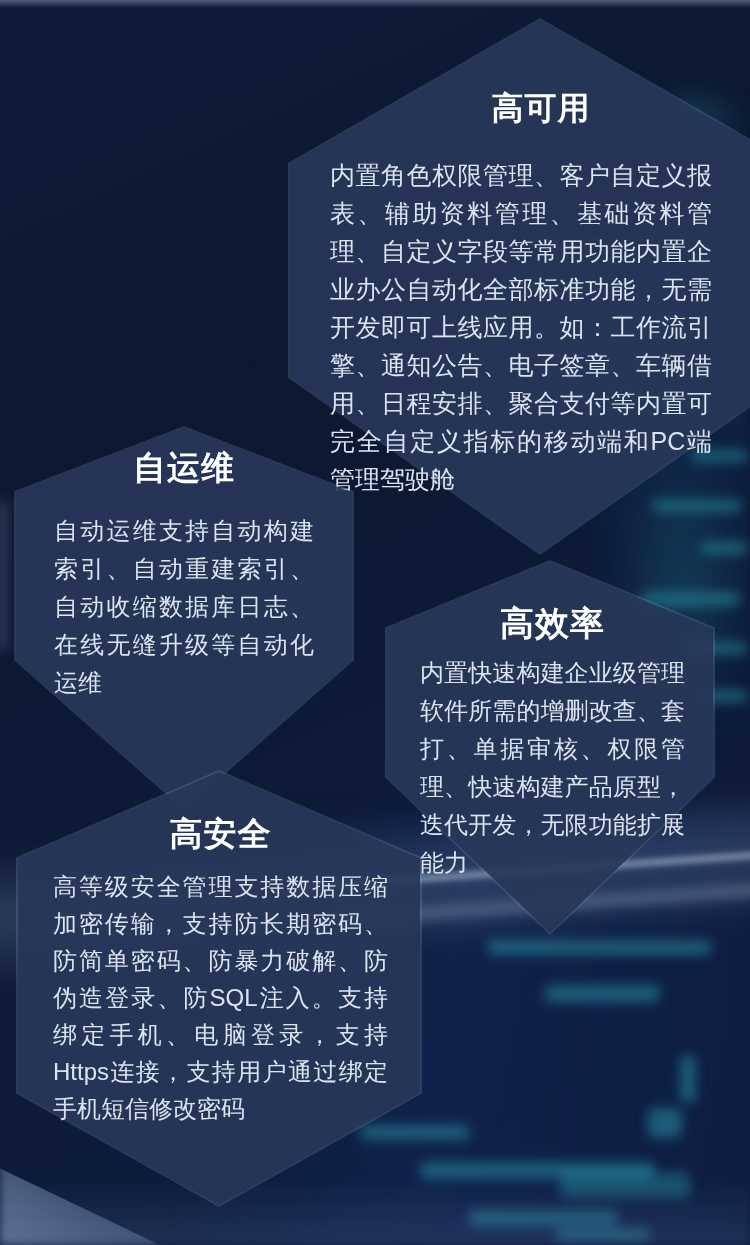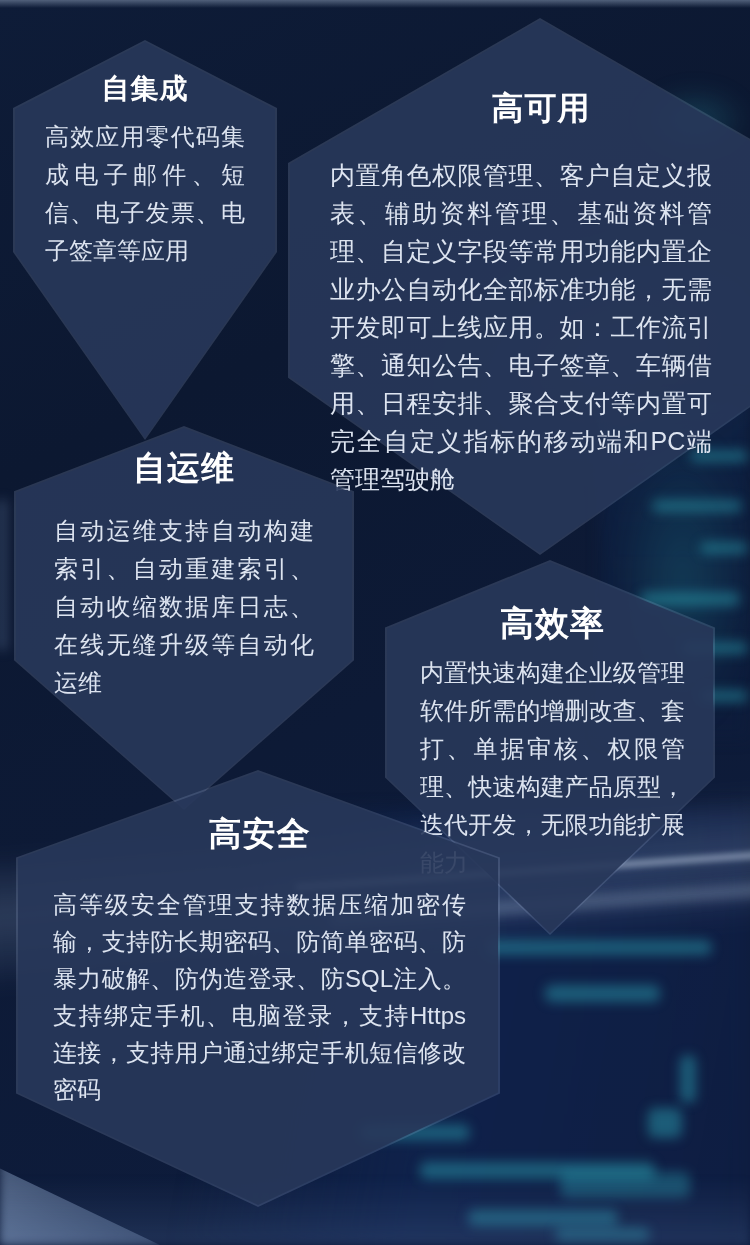--- a/index.html
+++ b/index.html
@@ -66,25 +66,25 @@
   .hex3{left:14px;top:426px;width:340px;height:384px;
     --clip:polygon(50% 0%,100% 17%,100% 61%,50% 100%,0% 61%,0% 17%);}
   .hex3 .hex-content{padding:22px 40px 0 40px;}
   .hex3 .hex-title{font-size:33px;line-height:40px;}
   .hex3 .hex-body{margin-top:24px;font-size:24px;line-height:38px;}
   .hex4{left:385px;top:560px;width:330px;height:375px;
     --clip:polygon(50% 0%,100% 18%,100% 58%,50% 100%,0% 58%,0% 18%);}
   .hex4 .hex-content{padding:42px 30px 0 35px;}
   .hex4 .hex-title{font-size:34px;line-height:42px;}
   .hex4 .hex-body{margin-top:10px;font-size:24px;line-height:38px;}
-  .hex5{left:16px;top:770px;width:484px;height:437px;
+  .hex5{left:16px;top:770px;width:406px;height:437px;
     --clip:polygon(50% 0%,100% 20%,100% 74%,50% 100%,0% 74%,0% 20%);}
   .hex5 .hex-content{padding:44px 34px 0 37px;}
   .hex5 .hex-title{font-size:33px;line-height:40px;}
-  .hex5 .hex-body{margin-top:32px;font-size:24px;line-height:37px;}
+  .hex5 .hex-body{margin-top:14px;font-size:24px;line-height:37px;}
 </style>
 </head>
 <body>
 
 <div class="page">
 
   <div class="abs panel-bottom"></div>
   <div class="abs panel-right"></div>
   <div class="abs glow-col"></div>
   <div class="abs glow-tr"></div>
@@ -107,28 +107,20 @@
 
   <div class="abs band-hex2"></div>
   <div class="abs band-main"></div>
   <div class="abs streak1"></div>
   <div class="abs streak2"></div>
   <div class="abs left-light"></div>
   <div class="abs corner-wedge"></div>
   <div class="abs bottom-haze"></div>
   <div class="abs top-edge"></div>
 
-  <div class="hex hex1">
-    <div class="hex-rim"></div>
-    <div class="hex-fill"></div>
-    <div class="hex-content">
-      <div class="hex-title">自集成</div>
-      <div class="hex-body">高效应用零代码集成电子邮件、短信、电子发票、电子签章等应用</div>
-    </div>
-  </div>
 
   <div class="hex hex2">
     <div class="hex-rim"></div>
     <div class="hex-fill"></div>
     <div class="hex-content">
       <div class="hex-title">高可用</div>
       <div class="hex-body">内置角色权限管理、客户自定义报表、辅助资料管理、基础资料管理、自定义字段等常用功能内置企业办公自动化全部标准功能，无需开发即可上线应用。如：工作流引擎、通知公告、电子签章、车辆借用、日程安排、聚合支付等内置可完全自定义指标的移动端和PC端管理驾驶舱</div>
     </div>
   </div>
 

